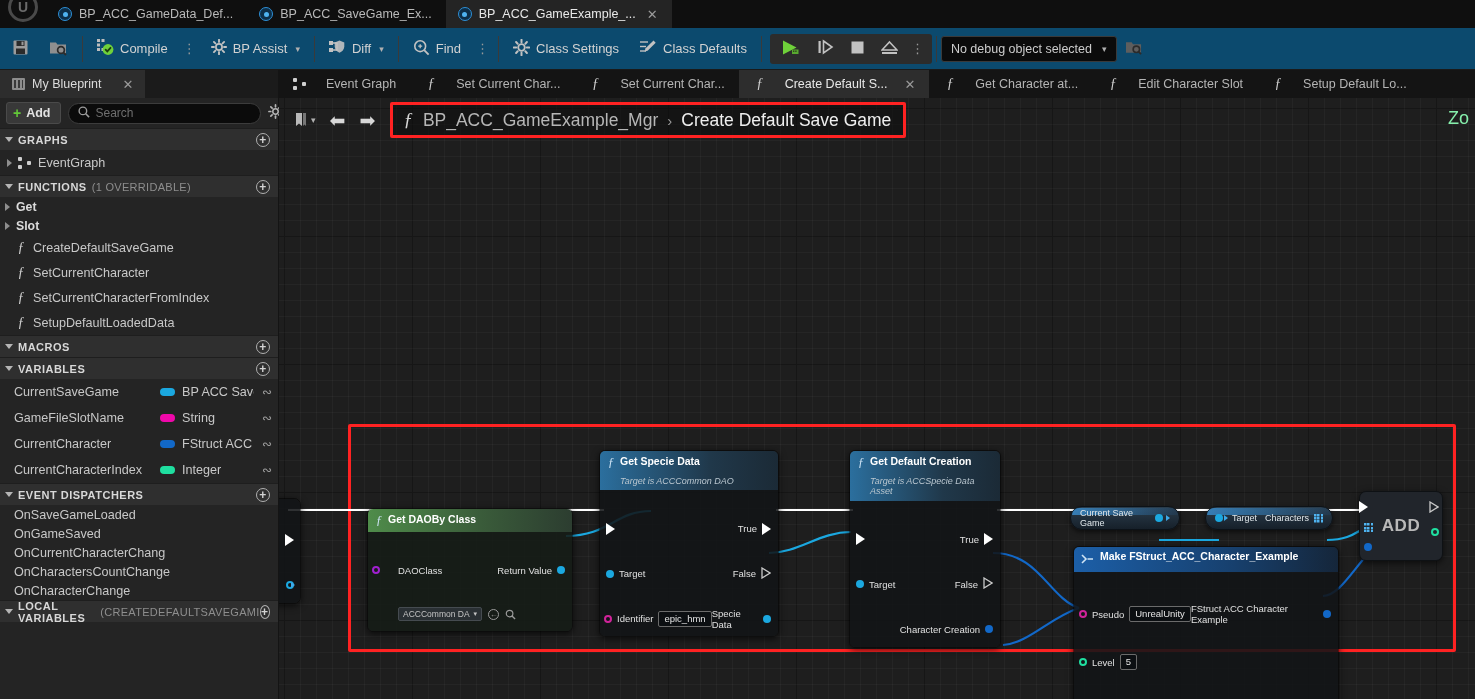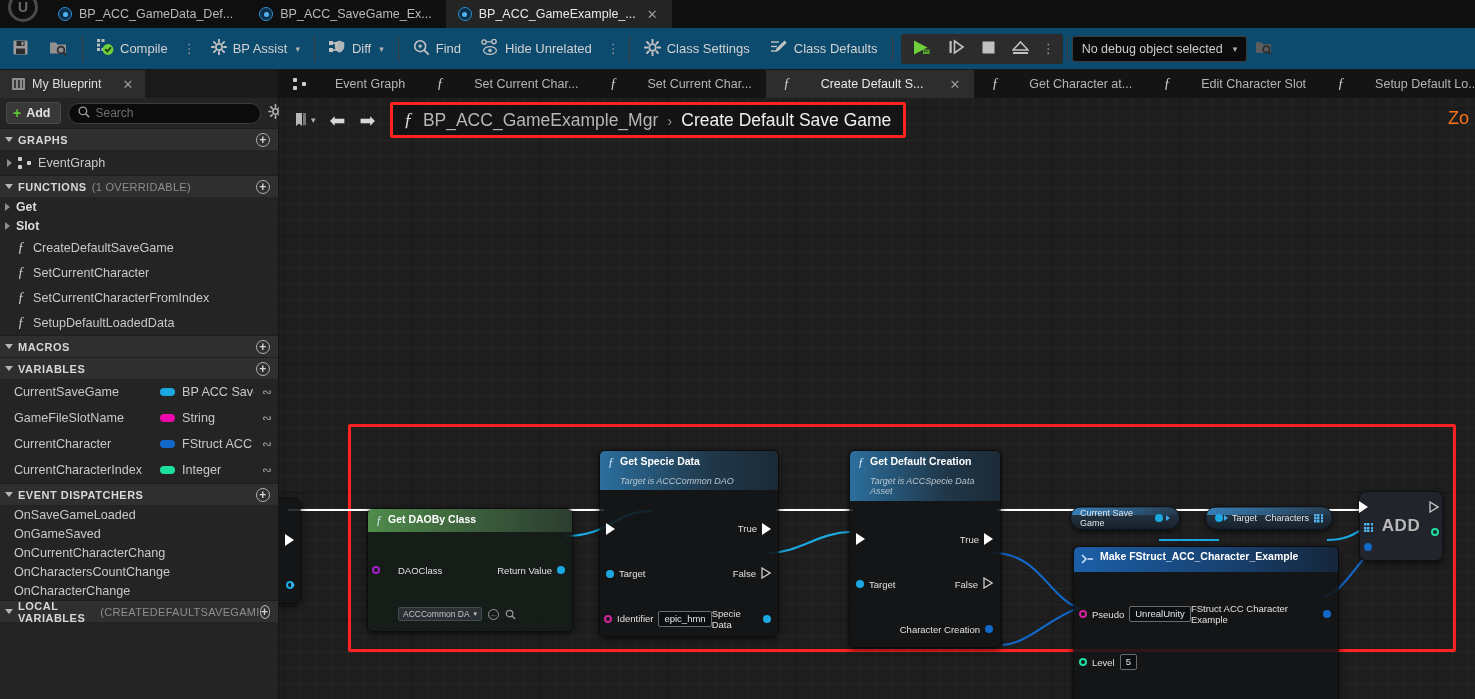--- a/index.html
+++ b/index.html
@@ -173,21 +173,21 @@
   
   .graphwrap {
     position: absolute; left: 279px; top: 70px; width: 1196px; height: 629px;
     overflow: hidden; background: #1e1e1e;
   }
   .graphtabs {
     position: absolute; left: 0; top: 0; width: 1196px; height: 28px;
     background: #141414; display: flex; align-items: stretch; z-index: 6;
   }
   .gtab {
-    display: flex; align-items: center; gap: 22px; padding: 0 14px;
+    display: flex; align-items: center; gap: 13px; padding: 0 14px;
     font-size: 12.5px; color: #b5b5b5; white-space: nowrap; justify-content: space-between;
   }
   .gtab.active { background: #2d2d2d; color: #e8e8e8; }
 
   .canvas {
     position: absolute; left: 0; top: 28px; width: 1196px; height: 601px;
     background-color: #1e1e1e;
     background-image:
       linear-gradient(to right, rgba(255,255,255,.030) 1px, transparent 1px),
       linear-gradient(to bottom, rgba(255,255,255,.030) 1px, transparent 1px),
@@ -211,21 +211,21 @@
   .bc-fx {
     font-style: italic; font-family: "Liberation Serif", serif;
     font-size: 19px; color: #d6d6d6; margin-right: 10px;
   }
   .bc-root { font-size: 17.5px; color: #b6b6b6; }
   .bc-sep { font-size: 15px; color: #9b9b9b; margin: 0 9px; }
   .bc-leaf { font-size: 17.5px; color: #efefef; }
 
   .zoom-label {
     position: absolute; right: 6px; top: 38px; font-size: 18px;
-    color: #f97316; z-index: 4;
+    color: #86efac; z-index: 4;
   }
 
   
   .marquee {
     position: absolute; border: 3px solid #ff2222; border-radius: 2px; z-index: 1;
   }
 
   
   .node {
     position: absolute; border-radius: 6px; z-index: 3;
@@ -427,32 +427,20 @@
     <div class="tb-sep"></div>
     <div class="tb-item">
       <span class="icon">
         <svg width="17" height="17" viewBox="0 0 17 17">
             <circle cx="7.2" cy="7.2" r="5.4" fill="none" stroke="#c2c2c2" stroke-width="1.6"></circle>
             <line x1="11.2" y1="11.2" x2="15.6" y2="15.6" stroke="#c2c2c2" stroke-width="1.9"></line>
             <path d="M5.2 7.2h4M7.2 5.2v4" stroke="#c2c2c2" stroke-width="1.3"></path>
           </svg>
       </span>
       <span>Find</span>
-    </div>
-    <div class="tb-item">
-      <span class="icon">
-        <svg width="18" height="17" viewBox="0 0 18 17">
-            <circle cx="3" cy="3" r="2.2" fill="none" stroke="#c2c2c2" stroke-width="1.3"></circle>
-            <circle cx="13" cy="2.5" r="2.2" fill="none" stroke="#c2c2c2" stroke-width="1.3"></circle>
-            <line x1="5" y1="3" x2="11" y2="2.6" stroke="#c2c2c2" stroke-width="1.2"></line>
-            <ellipse cx="9" cy="11.5" rx="6.4" ry="3.8" fill="none" stroke="#c2c2c2" stroke-width="1.3"></ellipse>
-            <circle cx="9" cy="11.5" r="1.8" fill="#c2c2c2"></circle>
-          </svg>
-      </span>
-      <span>Hide Unrelated</span>
     </div>
     <div class="dots-v">⋮</div>
     <div class="tb-sep"></div>
     <div class="tb-item">
       <span class="icon">
         <svg width="17" height="17" viewBox="0 0 16 16">
             <circle cx="8" cy="8" r="3.1" fill="none" stroke="#c2c2c2" stroke-width="1.7"></circle>
             <g stroke="#c2c2c2" stroke-width="1.9" stroke-linecap="round">
               <line x1="8" y1="0.8" x2="8" y2="3"></line>
               <line x1="8" y1="13" x2="8" y2="15.2"></line>

